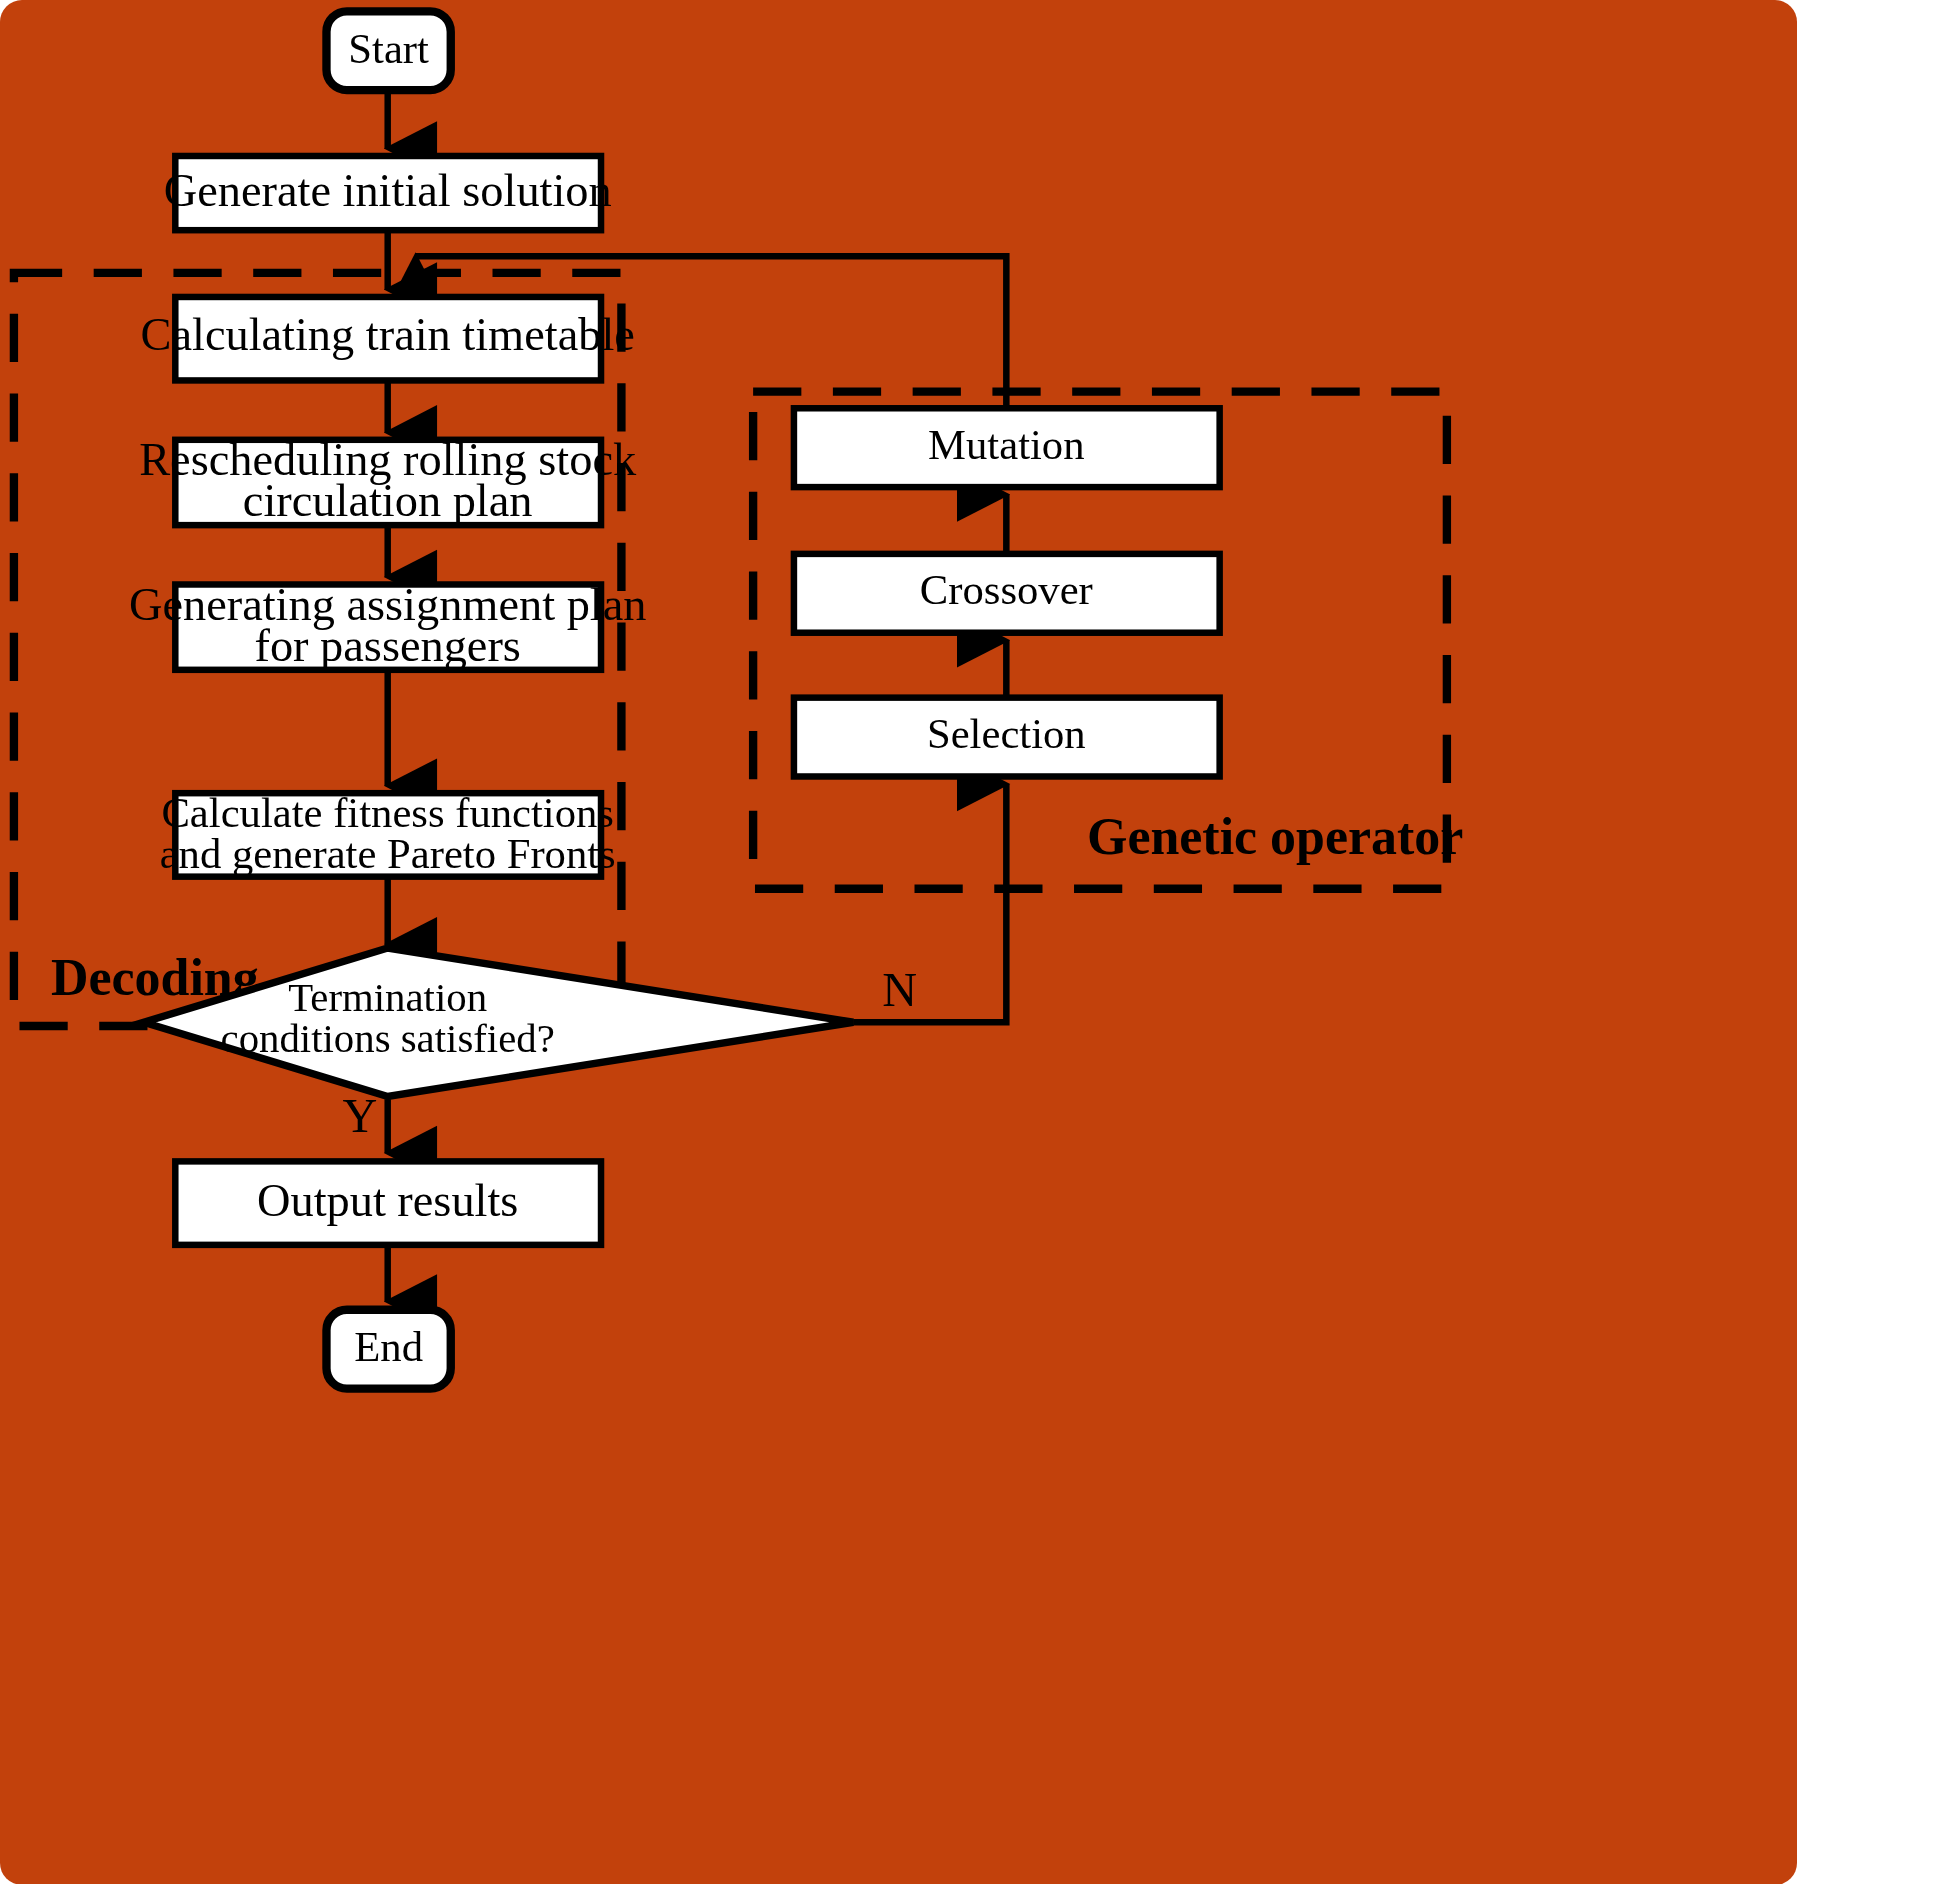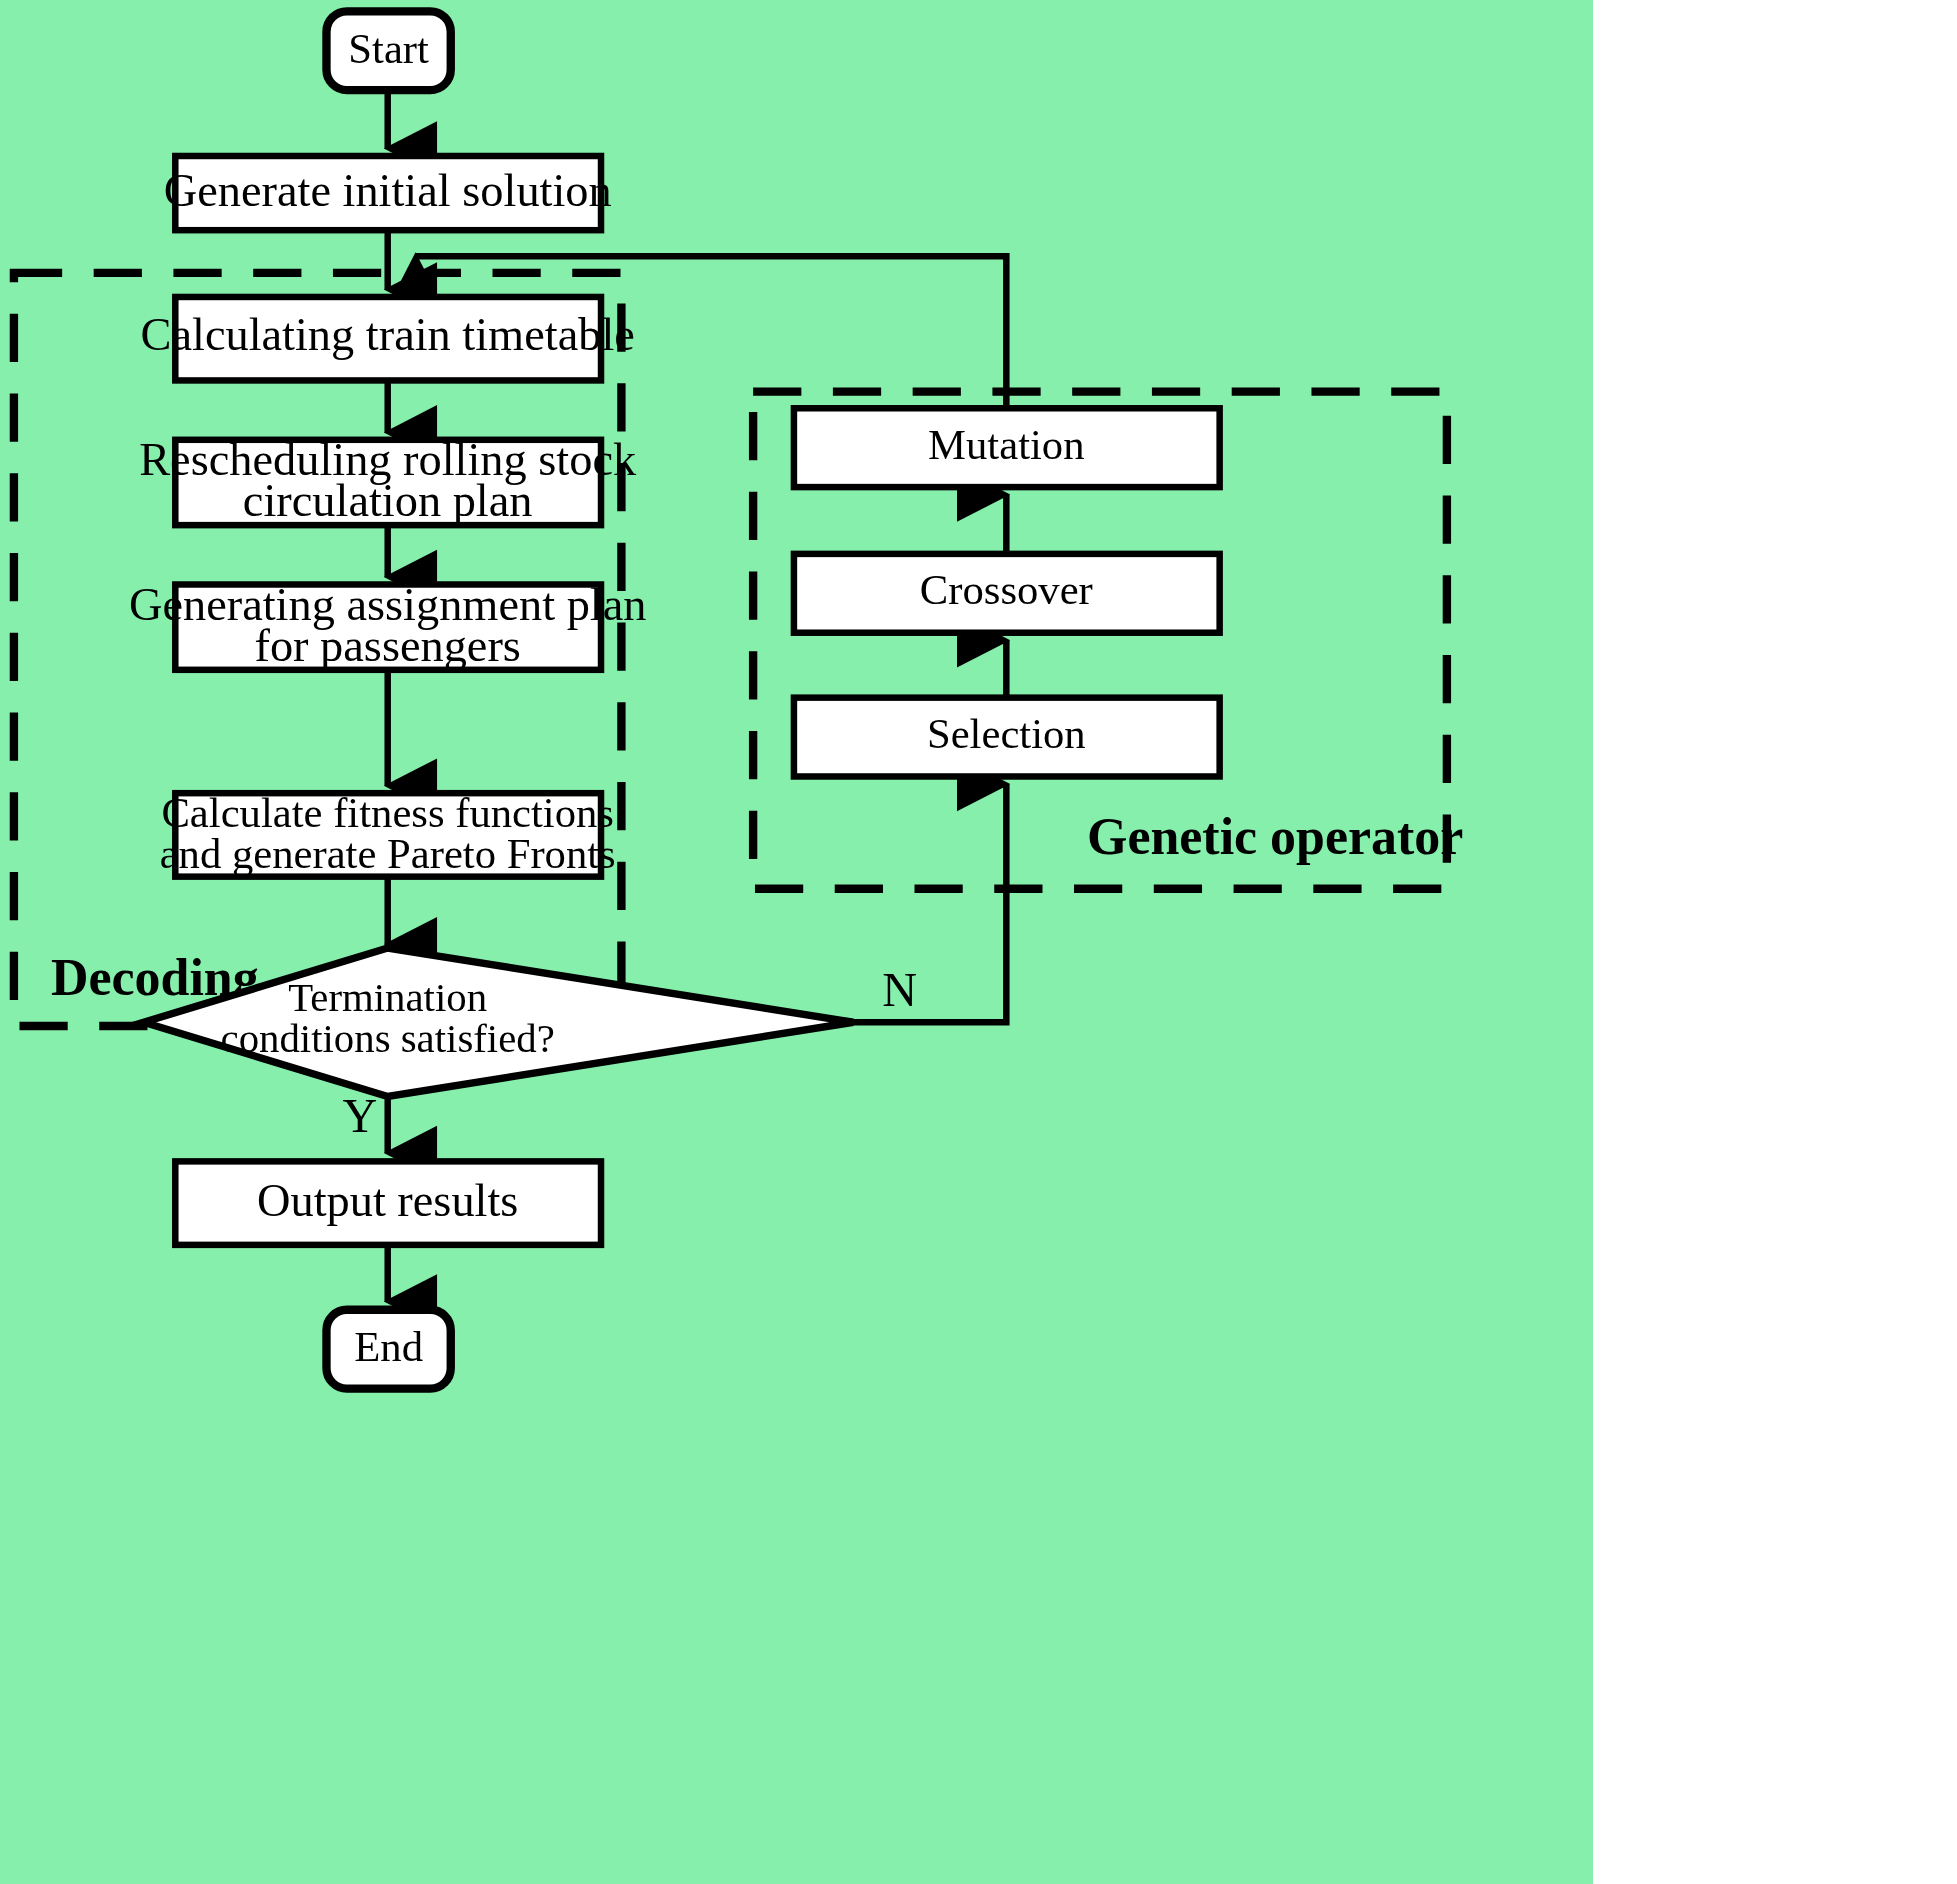--- a/index.html
+++ b/index.html
@@ -1,18 +1,18 @@
 <!DOCTYPE html>
 <html style="font-size:15px"><head>
 <meta charset="utf-8">
 <style>
   html, body { margin:0; padding:0; background:#ffffff; }
   body { width:1957px; height:1885px; overflow:hidden;
          font-family:"Liberation Serif", serif; }
-  #canvas { position:relative; width:1593px; height:1885px; background:#86efac; }
+  #canvas { position:relative; width:1797px; height:1885px; background:#c2410c;border-radius:22px; }
   svg { display:block; }
   .node-text {
     font-family:"Liberation Serif", serif;
     fill:#000; text-anchor:middle; dominant-baseline:middle;
   }
   .t-term   { font-size:46px; }
   .t-proc   { font-size:50px; }
   .t-proc-s { font-size:46px; }
   .t-dec    { font-size:44px; }
   .t-group  { font-size:56px; font-weight:bold; text-anchor:start; }

